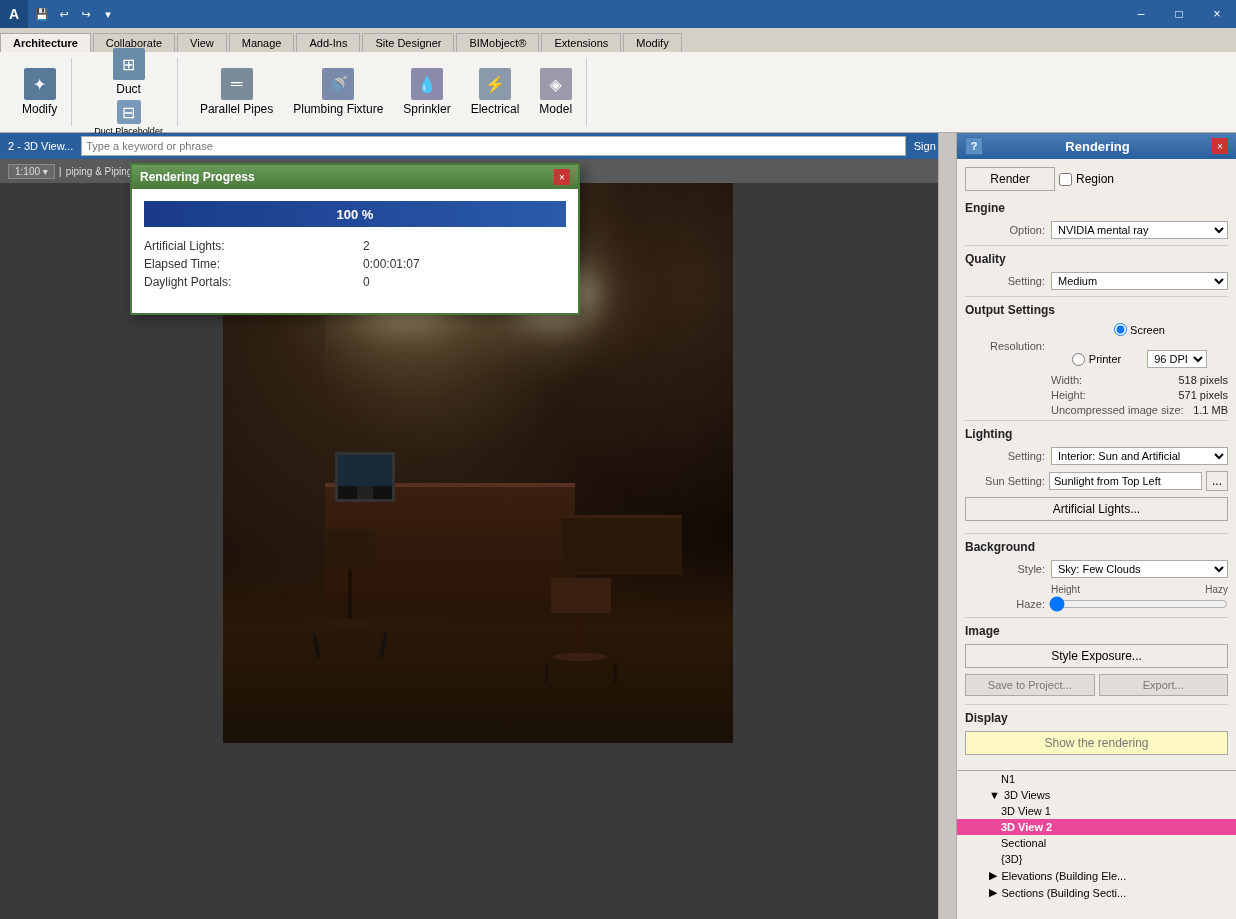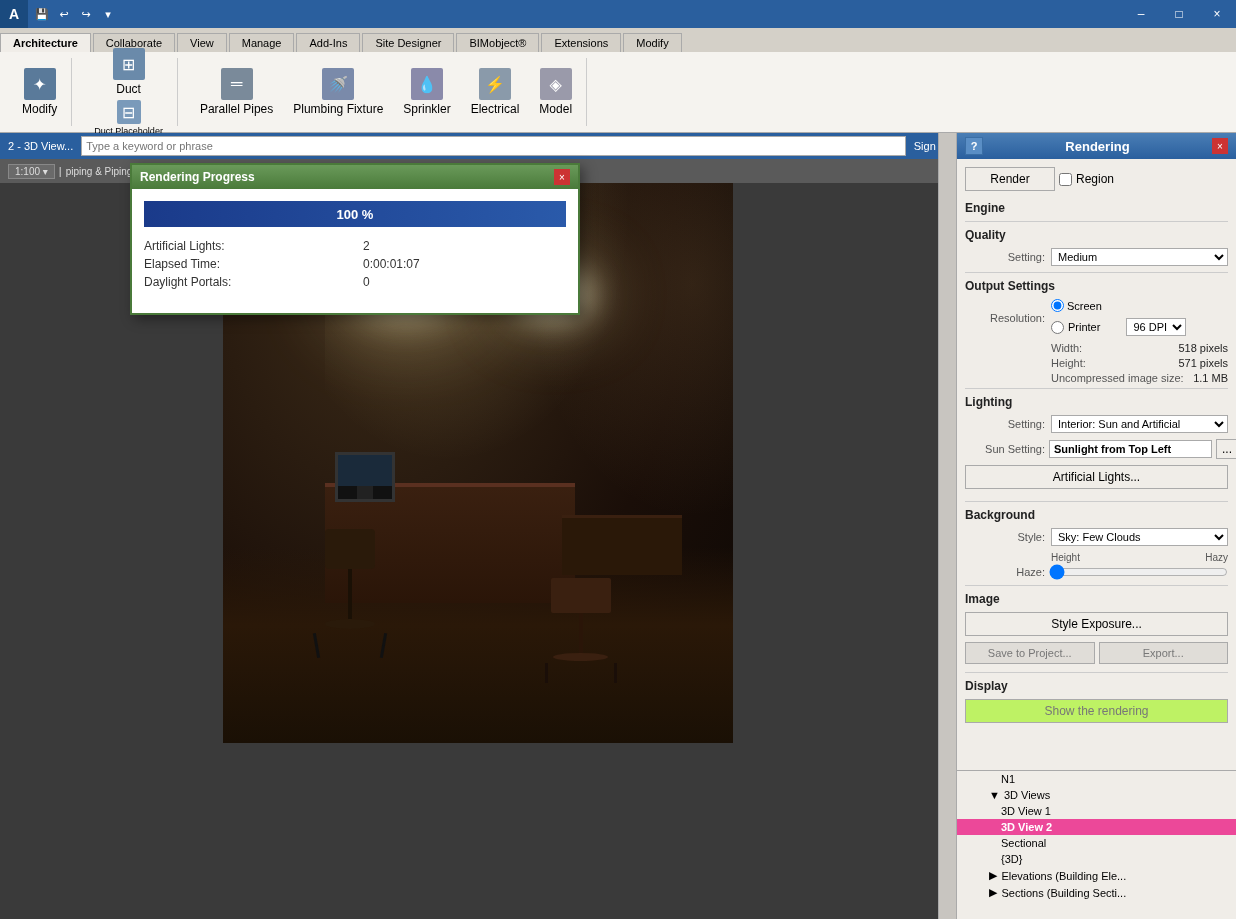--- a/index.html
+++ b/index.html
@@ -333,21 +333,20 @@
       font-size: 11px;
       min-width: 80px;
       text-align: right;
     }
     .sun-setting-input {
       flex: 1;
       font-size: 11px;
       padding: 2px 4px;
       border: 1px solid #aaa;
       background: white;
-      font-weight: bold;
     }
     .sun-dots-btn {
       padding: 2px 5px;
       background: #f0ede8;
       border: 1px solid #aaa;
       cursor: pointer;
       font-size: 12px;
     }
     .artificial-lights-btn {
       width: 100%;
@@ -386,21 +385,21 @@
       padding: 4px;
       background: #e0ddd8;
       border: 1px solid #aaa;
       cursor: pointer;
       font-size: 11px;
       color: #777;
     }
     .show-rendering-btn {
       width: 100%;
       padding: 4px;
-      background: #bef264;
+      background: #fef9c3;
       border: 1px solid #aaa;
       cursor: pointer;
       font-size: 12px;
       color: #777;
     }
     .divider {
       height: 1px;
       background: #ccc;
       margin: 4px 0;
     }
@@ -668,39 +667,45 @@
     <div class="panel-content">
       
       <div class="region-row">
         <button class="render-btn">Render</button>
         <input type="checkbox" style="">
         <span>Region</span>
       </div>
 
       
       <div class="section-header">Engine</div>
+      <div class="setting-row">
+        <span class="setting-label">Option:</span>
+        <select class="setting-select">
+          <option>NVIDIA mental ray</option>
+        </select>
+      </div>
 
       <div class="divider"></div>
 
       
       <div class="section-header">Quality</div>
       <div class="setting-row">
         <span class="setting-label">Setting:</span>
         <select class="setting-select">
           <option>Medium</option>
         </select>
       </div>
 
       <div class="divider"></div>
 
       
       <div class="section-header">Output Settings</div>
       <div class="setting-row">
         <span class="setting-label">Resolution:</span>
-        <div style="display:flex; flex-direction:column; gap:6px; flex:1; margin-left:6px;">
+        <div style="display:flex; flex-direction:column; gap:14px; flex:1; margin-left:6px;align-items:center;">
           <div class="radio-option">
             <input type="radio" name="resolution" checked="" style="">
             <span>Screen</span>
           </div>
           <div style="display:flex; align-items:center; gap:4px;">
             <input type="radio" name="resolution" style="">
             <span>Printer</span>
             <select style="font-size:11px; padding:1px 2px; border:1px solid #aaa; background:white; margin-left:22px;">
               <option>96 DPI</option>
             </select>

